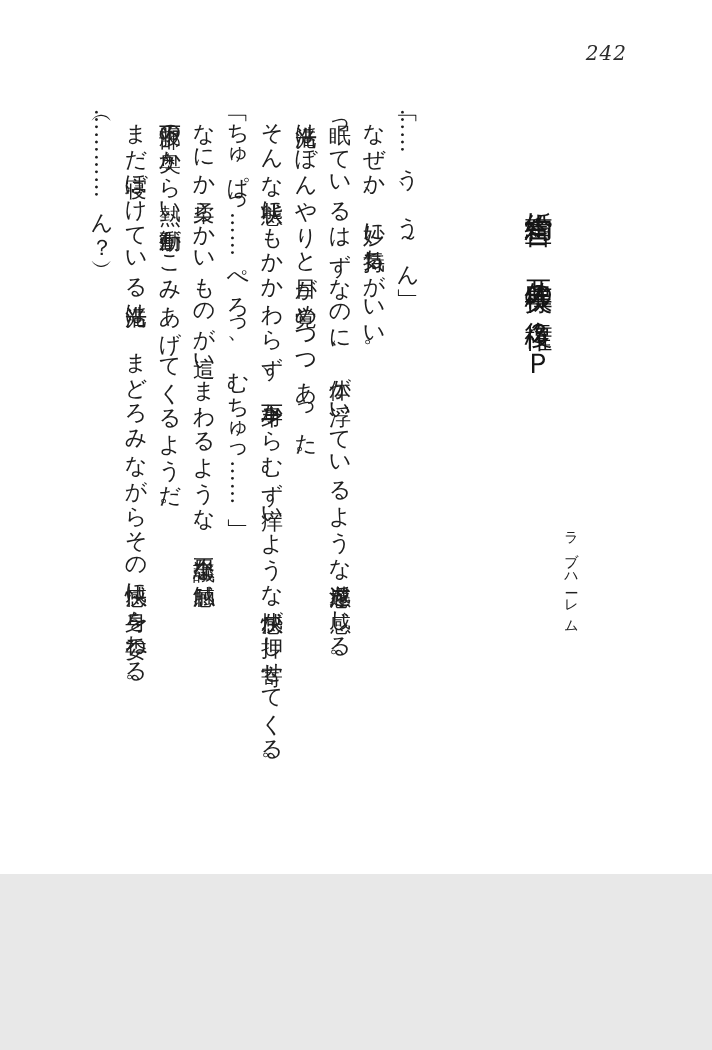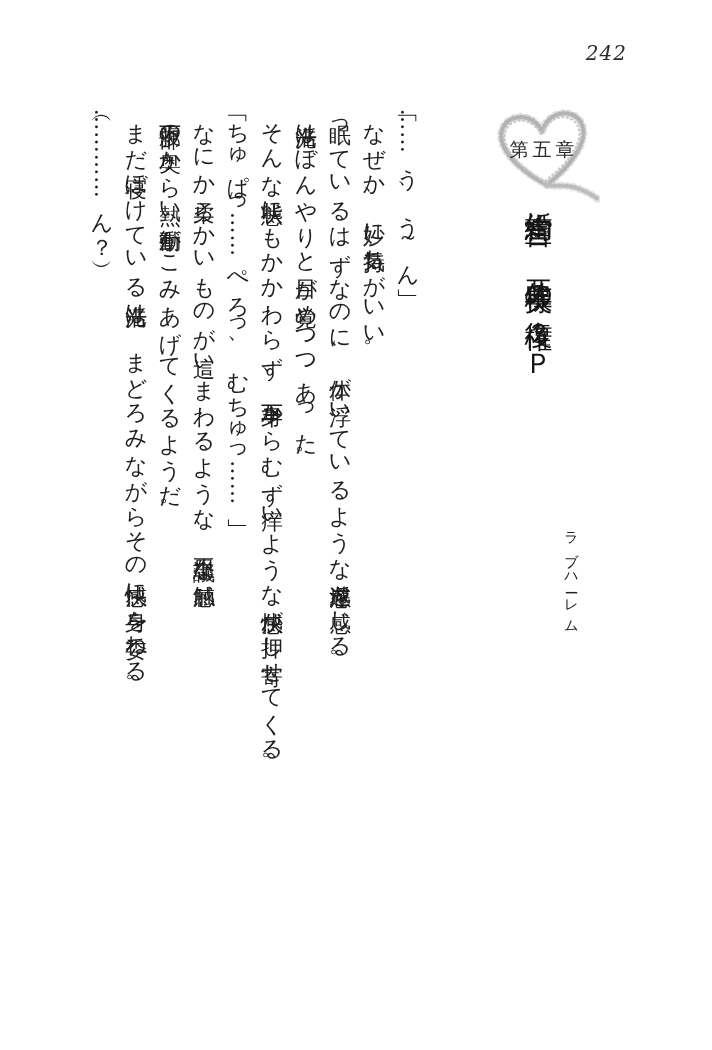--- a/index.html
+++ b/index.html
@@ -1,20 +1,20 @@
 <!DOCTYPE html>
 <html lang="ja"><head>
 <meta charset="utf-8">
 <style>
   * { margin: 0; padding: 0; box-sizing: border-box; }
   html, body { background: #e8e8e8; }
   .page {
     position: relative;
     width: 712px;
-    height: 1050px;
+    height: 874px;
     margin: 0 auto;
     background: #ffffff;
     overflow: hidden;
     font-family: "DejaVu Serif", "Liberation Serif", serif;
     color: #1e1e1e;
   }
   .page-number {
     position: absolute;
     top: 41px;
     right: 85px;
@@ -78,32 +78,20 @@
   }
   .body-text p { margin: 0; }
 </style>
 </head>
 <body>
 
 <div class="page">
 
   <div class="page-number">242</div>
 
-  <div class="chapter-heading">
-    <svg class="heart-svg" width="112" height="102" viewBox="0 0 112 102" aria-hidden="true">
-      <g fill="none" stroke="#c6c6c6" stroke-linecap="round" transform="rotate(-5 56 50)">
-        <path d="M56,82 C27,63 10,40 16,24 C21,10 41,8 51,20 C54,24 56,27 56,30 C56,27 58,24 61,20 C71,8 91,10 96,24 C102,40 85,63 56,82 Z" stroke-width="8" stroke-dasharray="0.6 6" opacity="0.55"></path>
-        <path d="M56,82 C27,63 10,40 16,24 C21,10 41,8 51,20 C54,24 56,27 56,30 C56,27 58,24 61,20 C71,8 91,10 96,24 C102,40 85,63 56,82 Z" stroke="#b3b3b3" stroke-width="4.5" stroke-dasharray="0.6 3.4"></path>
-        <path d="M53,79 C28,61 14,41 19,26 C24,14 40,12 50,23 C53,27 55,29 55,32 C55,29 58,26 61,23 C71,12 87,14 92,26 C97,41 82,61 53,79 Z" stroke="#c0c0c0" stroke-width="2.5" stroke-dasharray="0.5 4" opacity="0.8"></path>
-        <path d="M56,82 C64,85 76,82 90,90 C98,94 103,98 106,101" stroke="#b3b3b3" stroke-width="4.5" stroke-dasharray="0.6 3.4"></path>
-        <path d="M56,82 C64,85 76,82 90,90 C98,94 103,98 106,101" stroke-width="8" stroke-dasharray="0.6 6" opacity="0.5"></path>
-      </g>
-    </svg>
-    <div class="chapter-label">第五章</div>
-  </div>
 
   <div class="chapter-title vtext">婚約宣言！　亜佐美様の復権３Ｐ</div>
 
   <div class="title-furigana vtext">ラブハーレム</div>
 
   <div class="body-text vtext">
     <p>「……う、う～ん」</p>
     <p>なぜか、妙に気持ちがいい。</p>
     <p>眠っているはずなのに、体が浮いているような浮遊感を感じる。</p>
     <p>浩光はぼんやりと目が覚めつつあった。</p>

